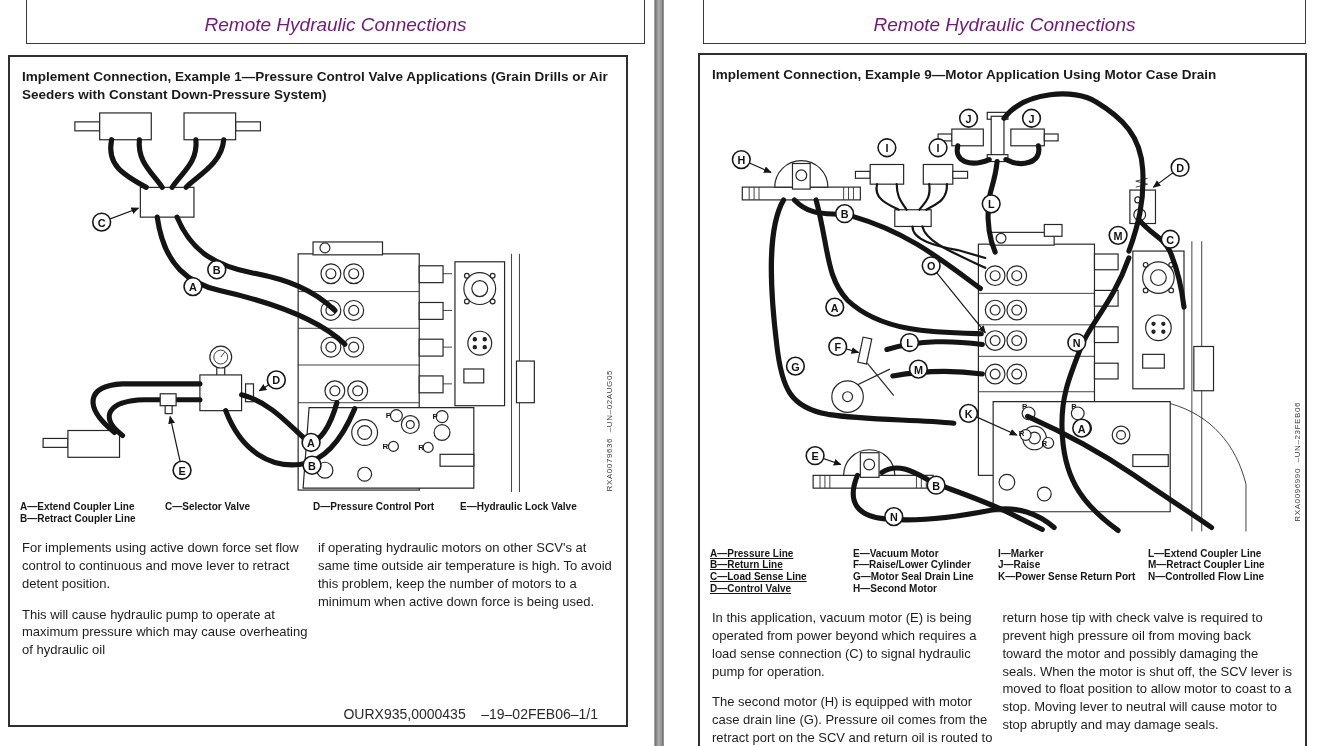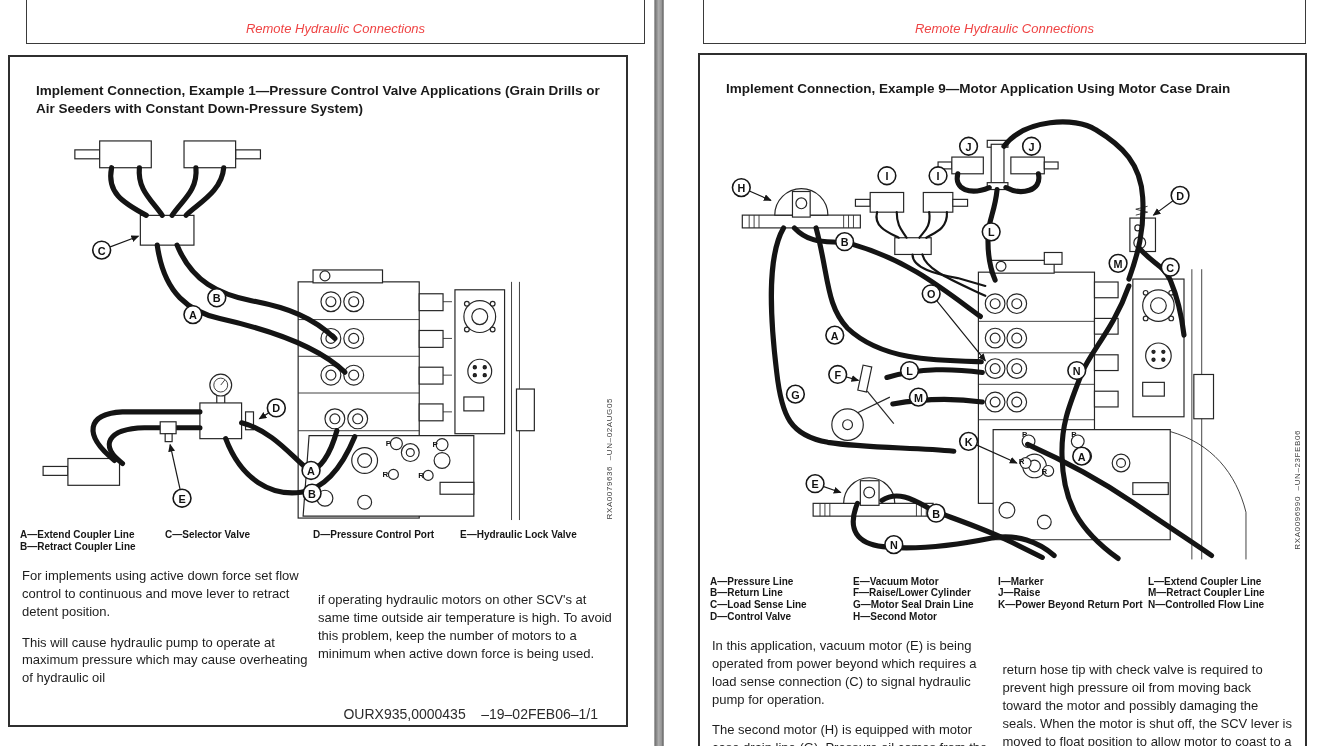--- a/index.html
+++ b/index.html
@@ -8,42 +8,42 @@
   .page{position:absolute;top:0;height:746px;background:#fff;}
   .page-left{left:0;width:652px;}
   .page-right{left:665px;width:653px;}
   .divider{position:absolute;top:0;left:652px;width:13px;height:746px;
            background:linear-gradient(to right,#ffffff 0%,#ffffff 14%,#6f6f6f 22%,#ababab 50%,#999999 72%,#636363 86%,#ffffff 94%);}
   .running-header{position:absolute;top:0;height:44px;border-left:1.5px solid #3a3a3a;border-right:1.5px solid #3a3a3a;
            border-bottom:1.5px solid #3a3a3a;display:flex;align-items:flex-end;justify-content:center;
            padding-bottom:7px;box-sizing:border-box;}
   .page-left .running-header{left:26px;width:619px;}
   .page-right .running-header{left:38px;width:603px;}
-  .running-header span{font-style:italic;font-size:13px;color:#ef4444;}
+  .running-header span{font-style:italic;font-size:19px;color:#701a75;}
   .content-box{position:absolute;background:#fff;border:2px solid #2f2f2f;box-sizing:border-box;}
   .page-left .content-box{left:8px;top:55px;width:620px;height:672px;}
   .page-right .content-box{left:33px;top:53px;width:609px;height:710px;}
-  .box-title{margin:16px;padding:9px 10px 0 10px;font-size:13.5px;font-weight:bold;line-height:1.3;color:#1a1a1a;}
+  .box-title{margin:2px;padding:9px 10px 0 10px;font-size:13.5px;font-weight:bold;line-height:1.3;color:#1a1a1a;}
   .diagram{position:relative;margin-top:2px;}
   .page-left .diagram{height:392px;}
   .page-right .diagram{height:458px;}
   .diagram svg{display:block;width:100%;height:100%;}
   .fig-code{position:absolute;writing-mode:vertical-rl;transform:rotate(180deg);
             font-size:8px;letter-spacing:0.6px;color:#3d3d3d;white-space:pre;}
   .page-left .fig-code{right:12px;bottom:6px;}
   .page-right .fig-code{right:3px;bottom:22px;}
   .legend{display:flex;margin:4px 10px 0 10px;font-size:10px;font-weight:bold;line-height:1.18;color:#161616;}
   .page-left  .legend .leg-col:nth-child(1){width:145px;}
   .page-left  .legend .leg-col:nth-child(2){width:148px;}
   .page-left  .legend .leg-col:nth-child(3){width:147px;}
-  .page-right .legend .leg-col:nth-child(1){width:143px;}
+  .page-right .legend .leg-col:nth-child(1){width:143px;text-decoration:underline;}
   .page-right .legend .leg-col:nth-child(2){width:145px;}
   .page-right .legend .leg-col:nth-child(3){width:150px;}
   .legend .leg-col:last-child{flex:1;}
-  .body-cols{display:flex;margin:14px 12px 0 12px;align-items:center;}
+  .body-cols{display:flex;margin:14px 12px 0 12px;}
   .body-cols .col{flex:1;font-size:13px;line-height:1.38;color:#1e1e1e;}
   .body-cols p{margin:0 0 13px 0;}
   .footer-code{position:absolute;bottom:3px;right:28px;font-size:14px;color:#2b2b2b;white-space:pre;}
   
   .mech{stroke:#262626;stroke-width:1.2;fill:#ffffff;}
   .mech-thin{stroke:#2c2c2c;stroke-width:0.9;fill:none;}
   .mech-dark{stroke:#1a1a1a;stroke-width:1.2;fill:#2a2a2a;}
   .hose{stroke:#141414;stroke-width:5.2;fill:none;stroke-linecap:round;}
   .hose-thin{stroke:#141414;stroke-width:2.2;fill:none;stroke-linecap:round;}
   .callout-circle{fill:#ffffff;stroke:#161616;stroke-width:1.6;}
@@ -544,21 +544,21 @@
         </div>
         <div class="leg-col">
           <div class="leg-item">E—Vacuum Motor</div>
           <div class="leg-item">F—Raise/Lower Cylinder</div>
           <div class="leg-item">G—Motor Seal Drain Line</div>
           <div class="leg-item">H—Second Motor</div>
         </div>
         <div class="leg-col">
           <div class="leg-item">I—Marker</div>
           <div class="leg-item">J—Raise</div>
-          <div class="leg-item">K—Power Beyond Return Port</div>
+          <div class="leg-item">K—Power Sense Return Port</div>
         </div>
         <div class="leg-col">
           <div class="leg-item">L—Extend Coupler Line</div>
           <div class="leg-item">M—Retract Coupler Line</div>
           <div class="leg-item">N—Controlled Flow Line</div>
         </div>
       </div>
 
       <div class="body-cols">
         <div class="col">

